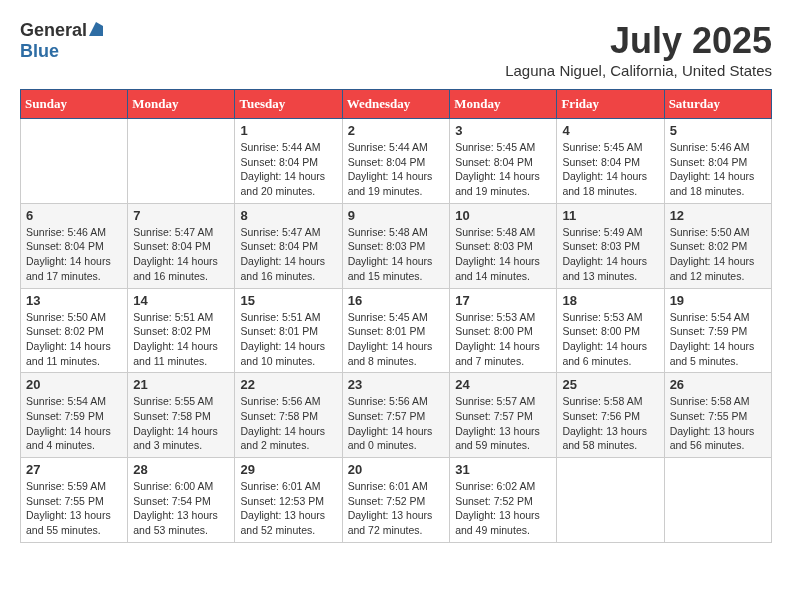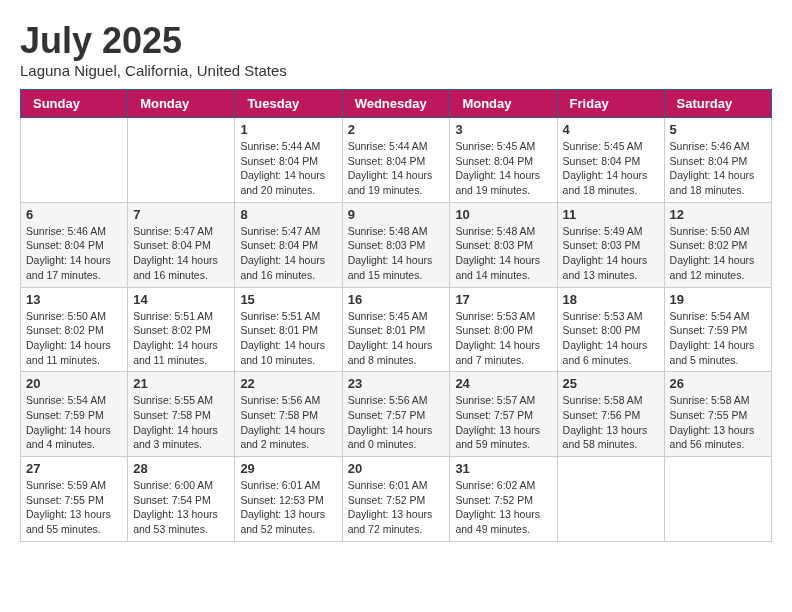--- a/index.html
+++ b/index.html
@@ -19,42 +19,44 @@
     .logo {
       display: flex;
       flex-direction: column;
       align-items: flex-start;
     }
     .logo-line {
       display: flex;
       align-items: center;
     }
     .title-area {
+      text-align: right;
     }
     .title-month {
       font-size: 36px;
       font-weight: bold;
       color: #333;
     }
     .title-location {
       font-size: 15px;
       color: #333;
     }
     .calendar {
       width: 100%;
       border-collapse: collapse;
       border: 1px solid #ccc;
     }
     .calendar th {
-      background-color: #be185d;
+      background-color: #ef4444;
       color: #fff;
       font-size: 13px;
-      padding: 6px 12px;
+      padding: 6px 4px;
       text-align: left;
       border: 1px solid #2e5a8e;
+      font-family: Liberation Serif, serif;
     }
     .calendar td {
       vertical-align: top;
       border: 1px solid #ccc;
       padding: 4px 5px;
       font-size: 10.5px;
       color: #333;
       width: 108px;
       min-height: 80px;
       background: #fff;
@@ -75,20 +77,33 @@
     .day-detail {
       font-size: 10.5px;
       color: #333;
       line-height: 1.4;
     }
   </style>
 </head>
 <body>
 
 <div class="header-area">
+  <div class="logo">
+    <div class="logo-line">
+      <span style="font-size:18px;font-weight:bold;color:#333;">General</span>
+      <span style="display:inline-block;margin-left:2px;vertical-align:middle;">
+        <svg width="14" height="14" viewBox="0 0 14 14">
+          <polygon points="0,14 14,14 14,4 7,0" fill="#2e6da4"></polygon>
+        </svg>
+      </span>
+    </div>
+    <div>
+      <span style="font-size:18px;font-weight:bold;color:#2e6da4;">Blue</span>
+    </div>
+  </div>
   <div class="title-area">
     <div class="title-month">July 2025</div>
     <div class="title-location">Laguna Niguel, California, United States</div>
   </div>
 </div>
 
 <table class="calendar">
   <thead>
     <tr>
       <th>Sunday</th>

